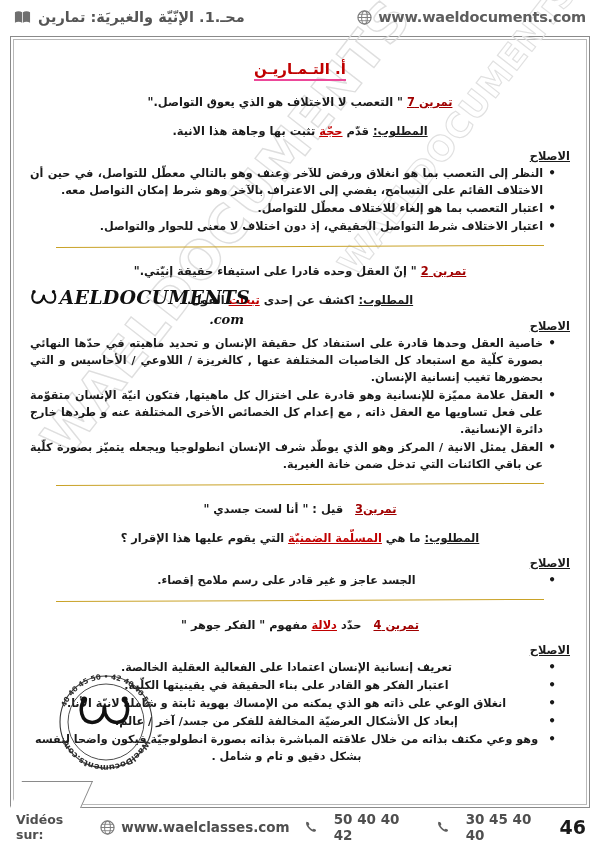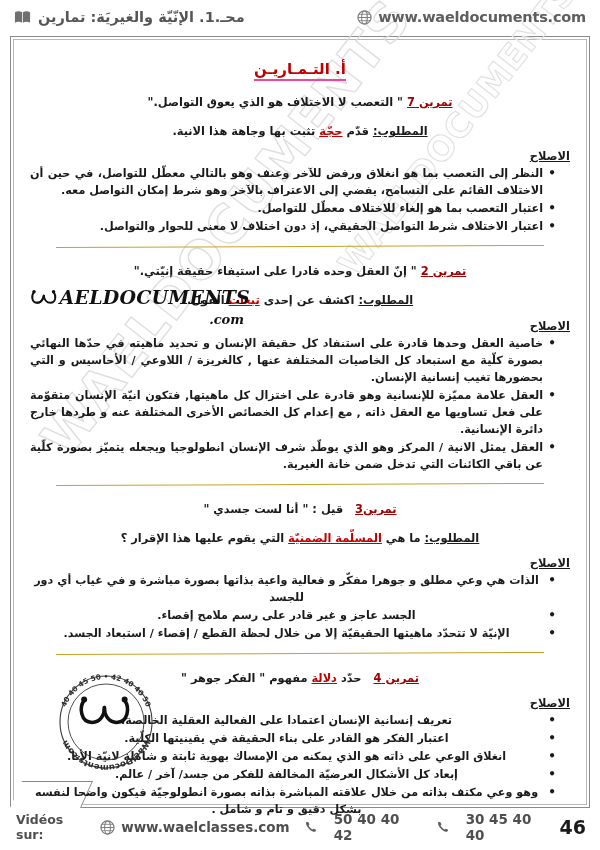--- a/index.html
+++ b/index.html
@@ -424,23 +424,21 @@
       <span class="ex-label">تمرين3</span>
       &nbsp;&nbsp;<span>قيل  :</span>
       <span class="quote-txt">" أنا لست جسدي "</span>
     </div>
     <div class="requirement">
       <span class="req-label">المطلوب:</span>
       <span>ما هي </span><span class="hl-red">المسلّمة الضمنيّة</span><span> التي يقوم عليها هذا الإقرار ؟</span>
     </div>
     <div class="islah">الاصلاح</div>
     <ul class="bullets tight">
-      <li>الذات هي وعي مطلق و جوهرا مفكّر و فعالية واعية بذاتها بصورة مباشرة و في غياب أي دور للجسد</li>
       <li>الجسد عاجز و غير قادر على رسم ملامح إقصاء.</li>
-      <li>الإنيّة لا تتحدّد ماهيتها الحقيقيّة إلا من خلال لحظة القطع / إقصاء / استبعاد الجسد.</li>
     </ul>
   </div>
 
   <div class="divider"></div>
 
   <div>
     <div class="exercise-head">
       <span class="ex-label">تمرين 4</span>
       &nbsp;&nbsp;<span>حدّد </span><span class="hl-red">دلالة</span><span> مفهوم  " الفكر جوهر "</span>
     </div>

